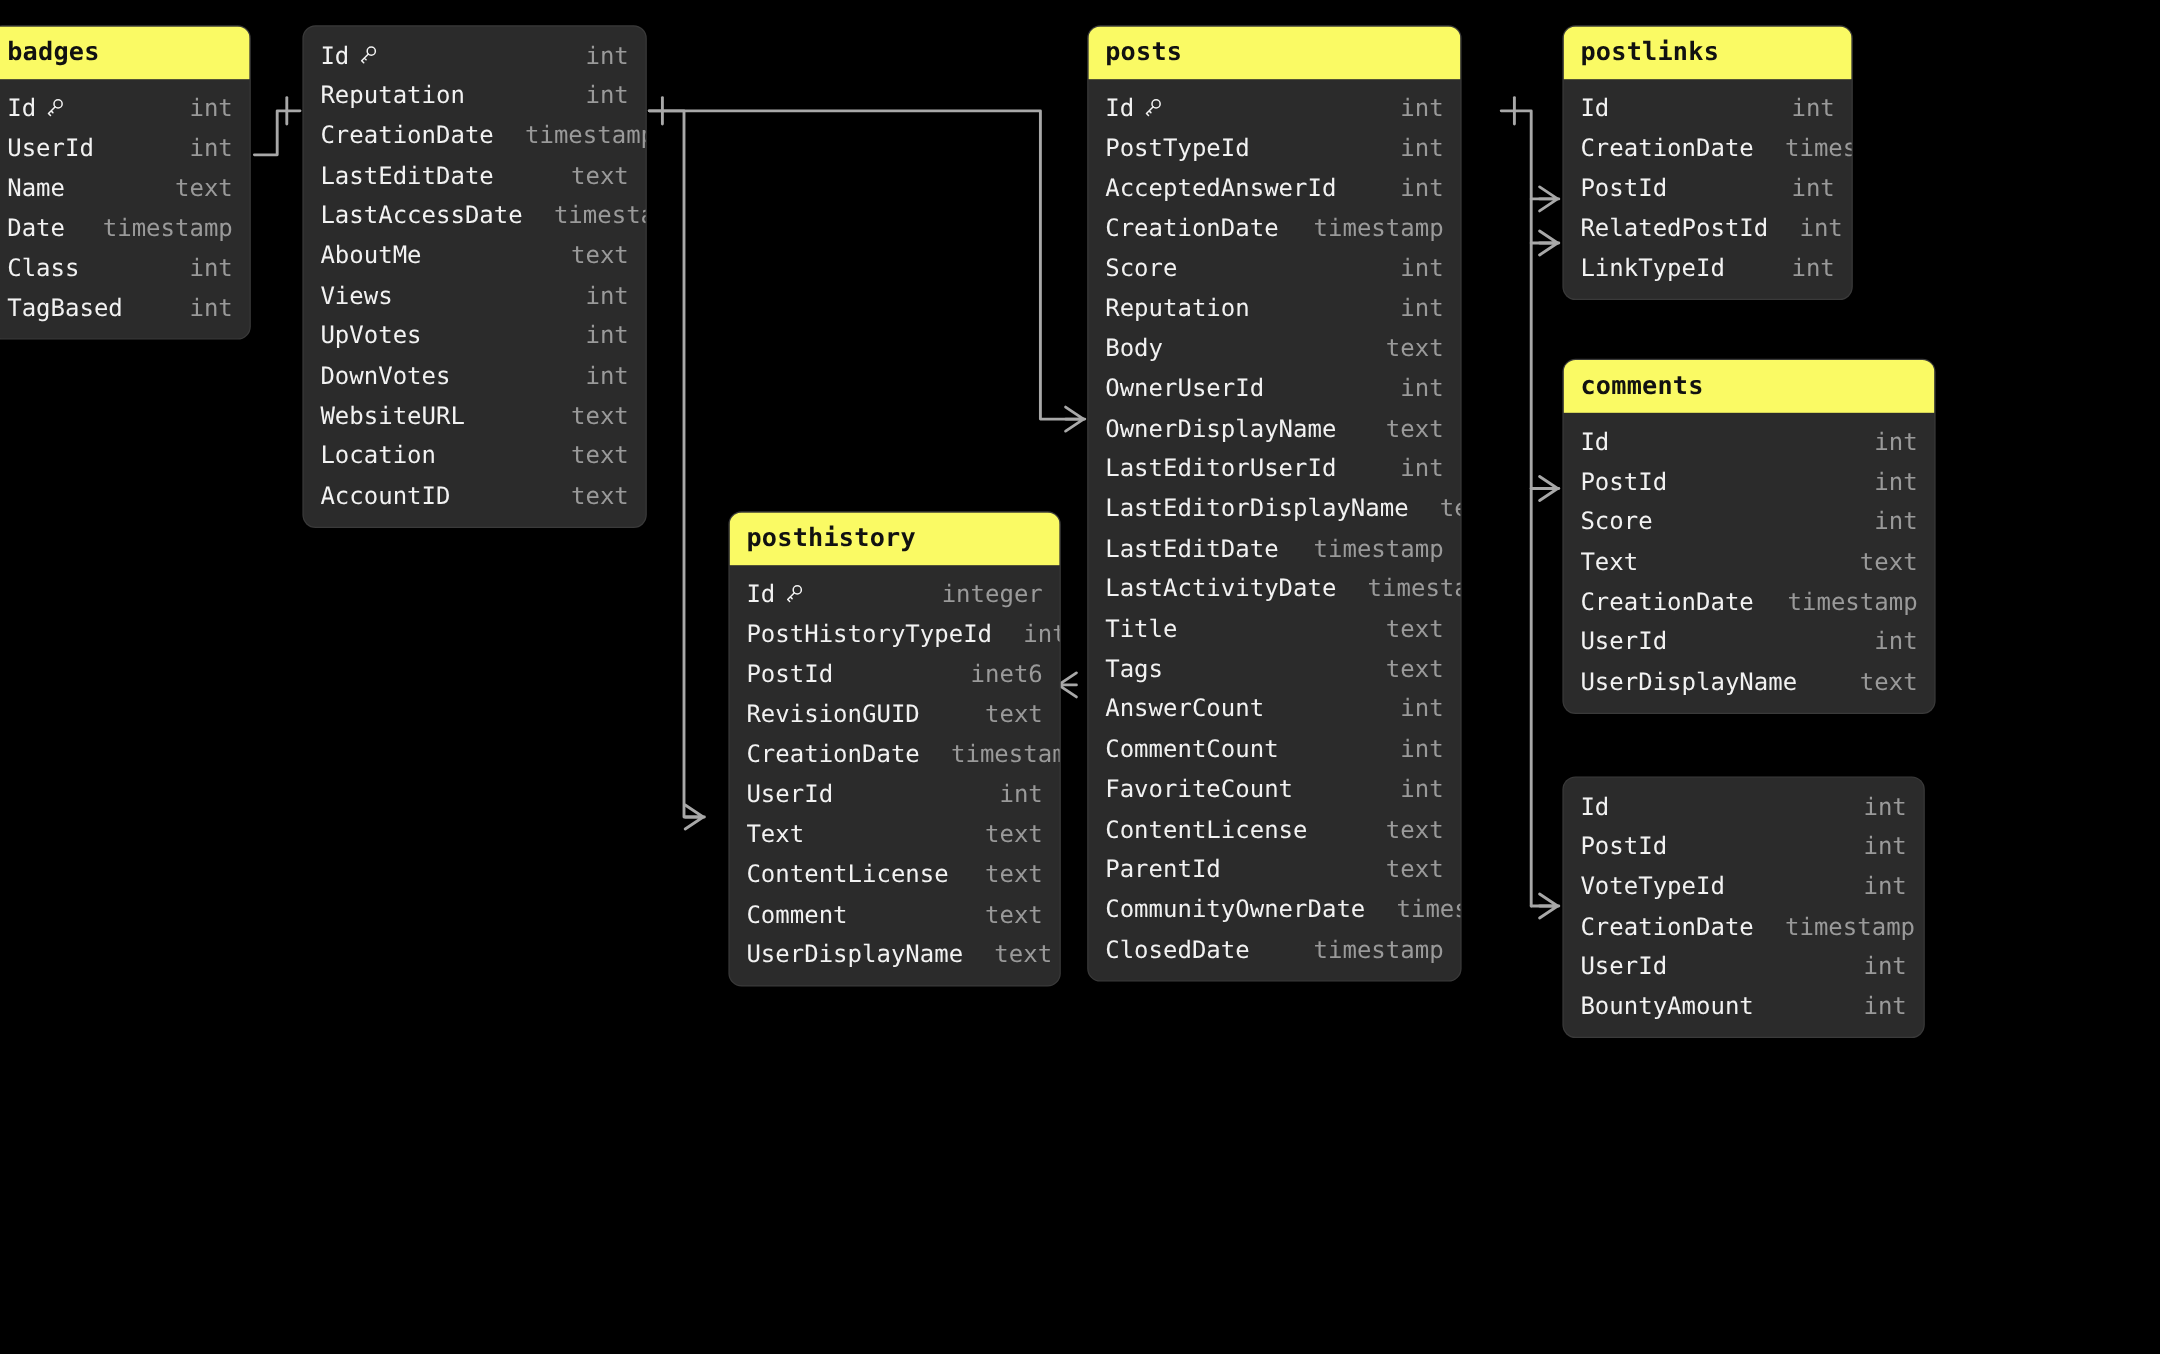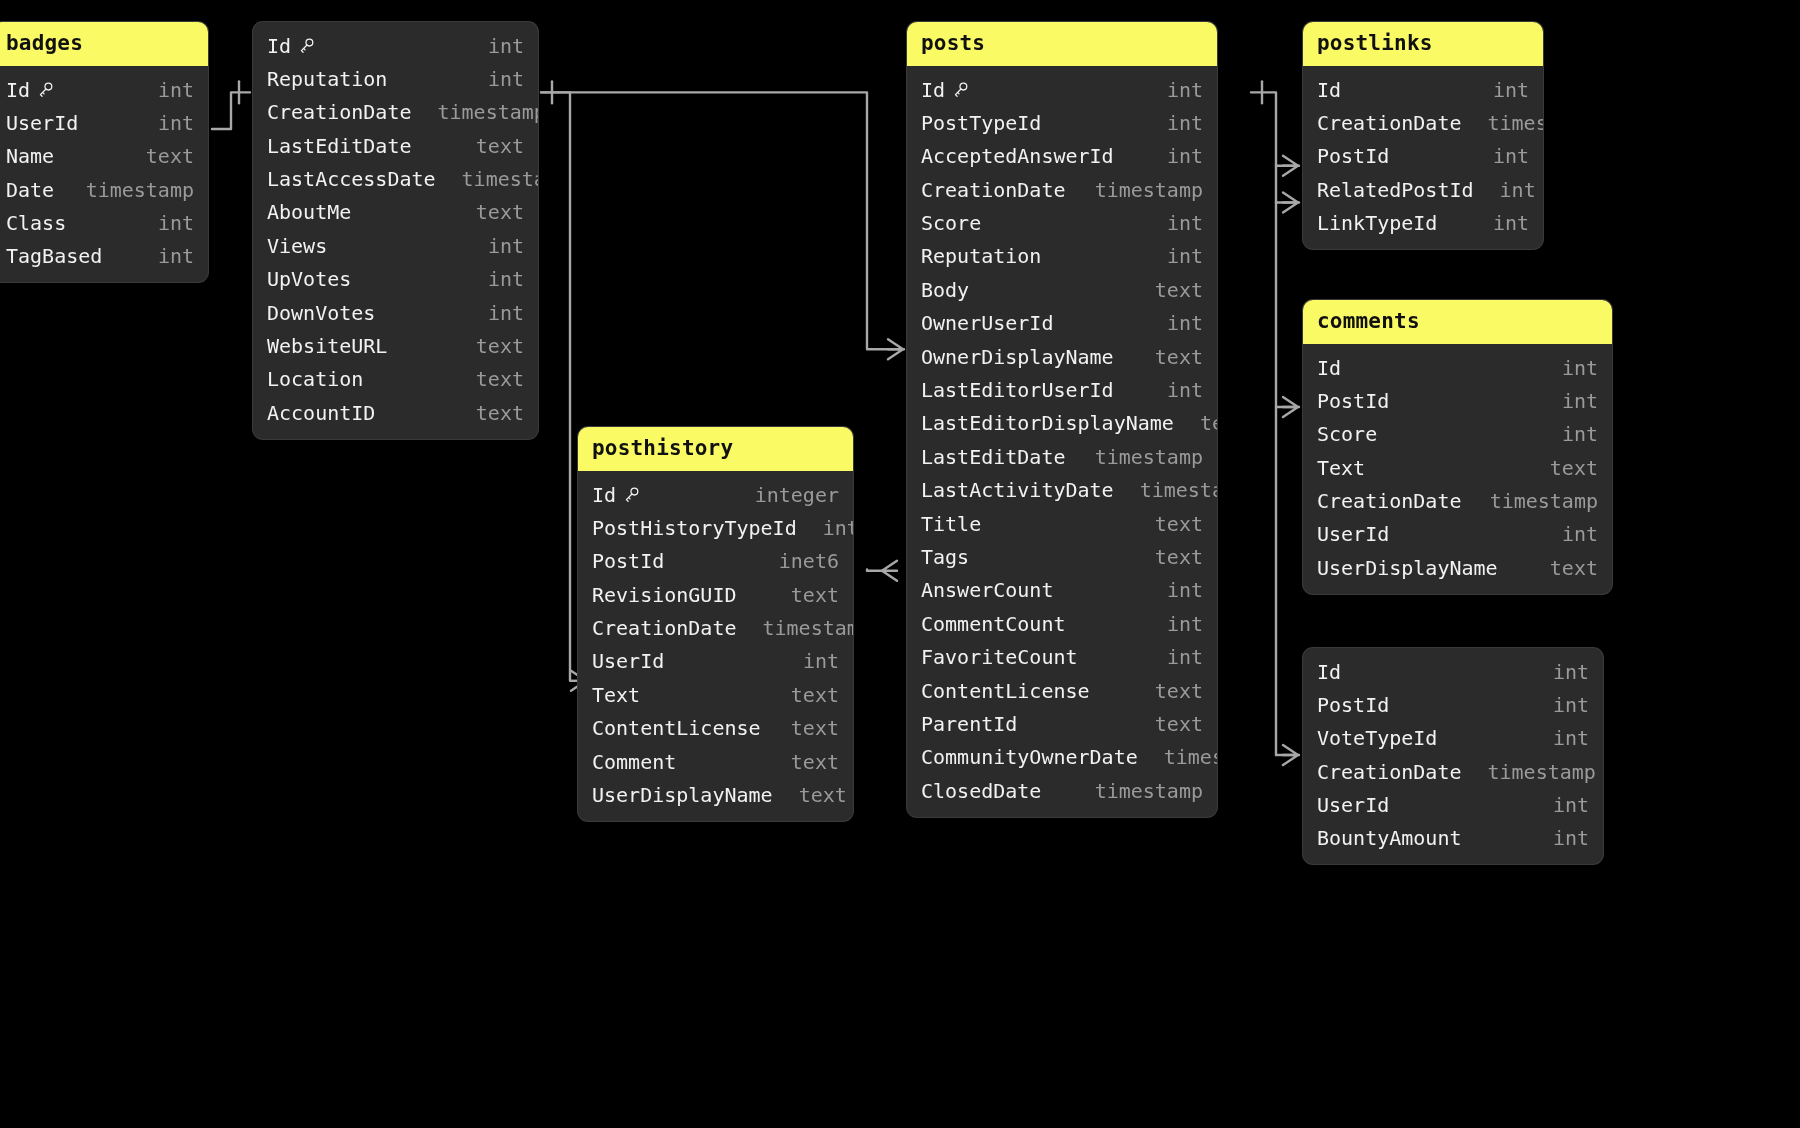--- a/index.html
+++ b/index.html
@@ -193,21 +193,21 @@
             <span class="ftype">text</span>
           </div>
           <div class="row">
             <span class="fname">
               <span>AccountID</span>
             </span>
             <span class="ftype">text</span>
           </div>
         </div>
       </div>
-      <div class="table" style="left: 578px; top: 427px; width: 275px;">
+      <div class="table" style="left: 608px; top: 427px; width: 275px;">
         <div class="hdr">posthistory</div>
         <div class="rows">
           <div class="row">
             <span class="fname">
               <span>Id</span>
               <span class="keyicon">
                 <svg viewBox="0 0 20 20" width="17" height="17">
                   <circle cx="13.4" cy="6.6" r="4.0" fill="none" stroke="#f2f2f2" stroke-width="1.5"></circle>
                   <path d="M10.6 9.4 L4.0 16.0 M4.0 16.0 L6.0 18.0 M6.6 13.4 L8.3 15.1" stroke="#f2f2f2" stroke-width="1.5" fill="none" stroke-linecap="round"></path>
                 </svg>

